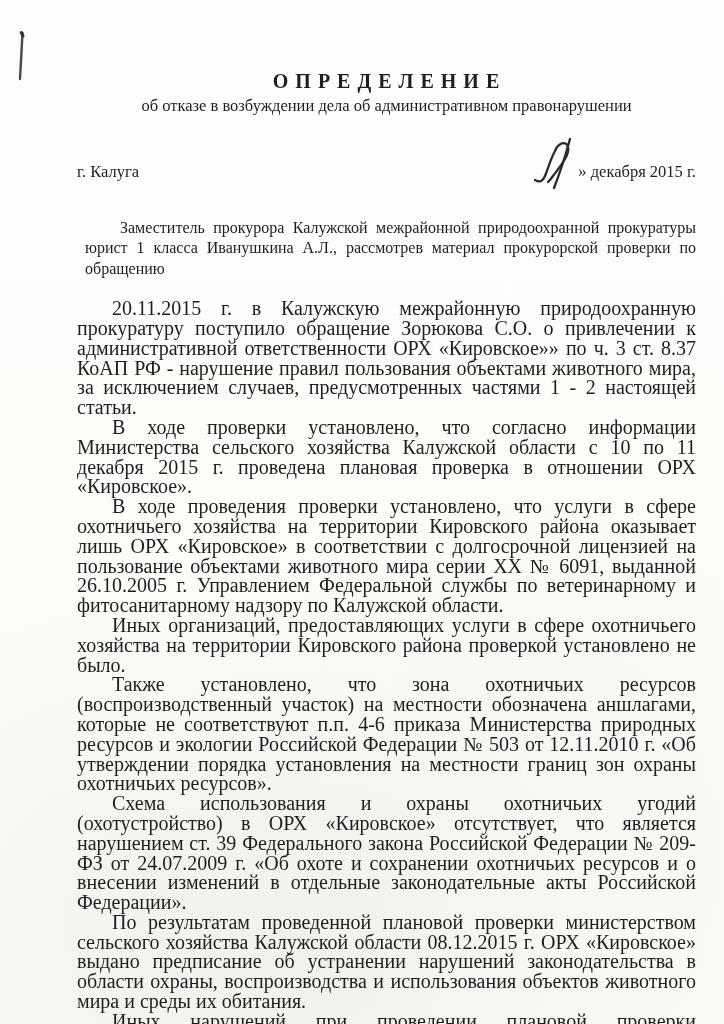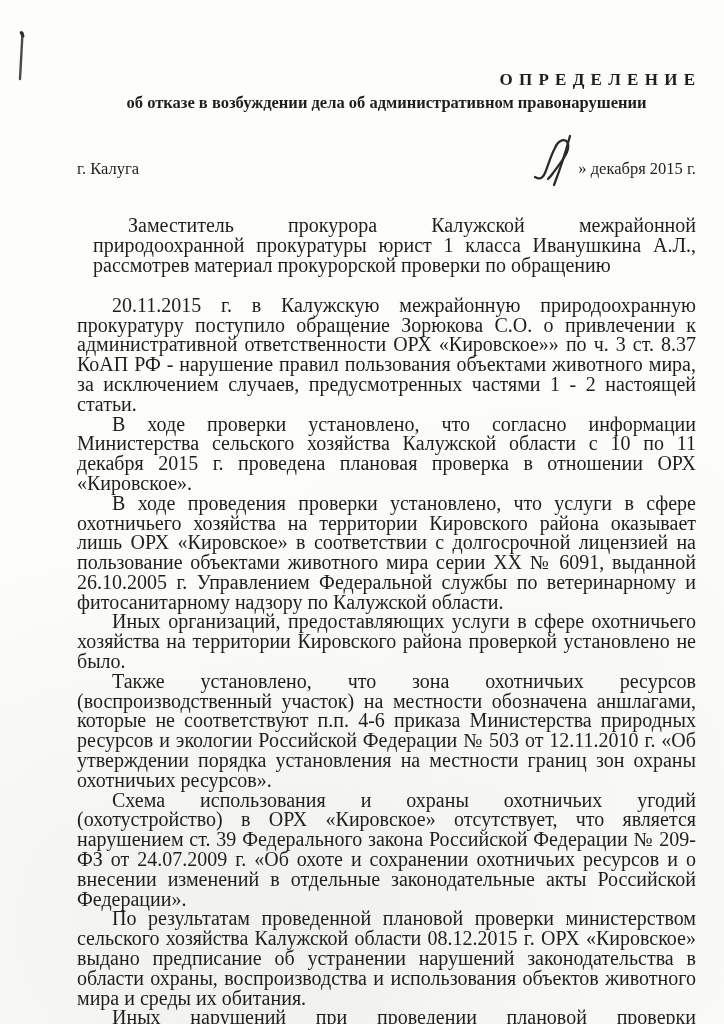--- a/index.html
+++ b/index.html
@@ -22,31 +22,31 @@
       radial-gradient(circle at 45% 95%, rgba(60,60,55,0.03), transparent 28%),
       linear-gradient(#fdfdfb 0%, #fcfcf9 55%, #f9f9f5 100%);
   }
   .pen-mark {
     position: absolute;
     left: 16px;
     top: 30px;
   }
   .doc-title {
     margin: 0;
-    text-align: right;
-    font-size: 17px;
+    text-align: center;
+    font-size: 20px;
     font-weight: bold;
     letter-spacing: 1px;
     line-height: 1.15;
   }
   .doc-subtitle {
     margin: 4px 0 0 0;
     text-align: center;
     font-size: 16.5px;
-    font-weight: bold;
+    font-weight: normal;
     line-height: 1.15;
   }
   .place-date-row {
     display: flex;
     justify-content: space-between;
     align-items: baseline;
     margin-top: 46px;
     font-size: 16.5px;
     text-align: center;
   }
@@ -54,24 +54,24 @@
     position: relative;
     padding-left: 40px;
     font-family: Liberation Serif, serif;
   }
   .handwritten-day {
     position: absolute;
     left: -6px;
     top: -28px;
   }
   .intro-par {
-    margin: 36px 0 0 16px;
+    margin: 36px 0 0 8px;
     text-indent: 35px;
     text-align: justify;
-    font-size: 20px;
+    font-size: 16px;
     line-height: 20.4px;
     hyphens: auto;
   }
   .ustanovil {
     margin: 23px 0 0 0;
     text-align: center;
     font-size: 17px;
     font-weight: bold;
     letter-spacing: 1px;
   }

